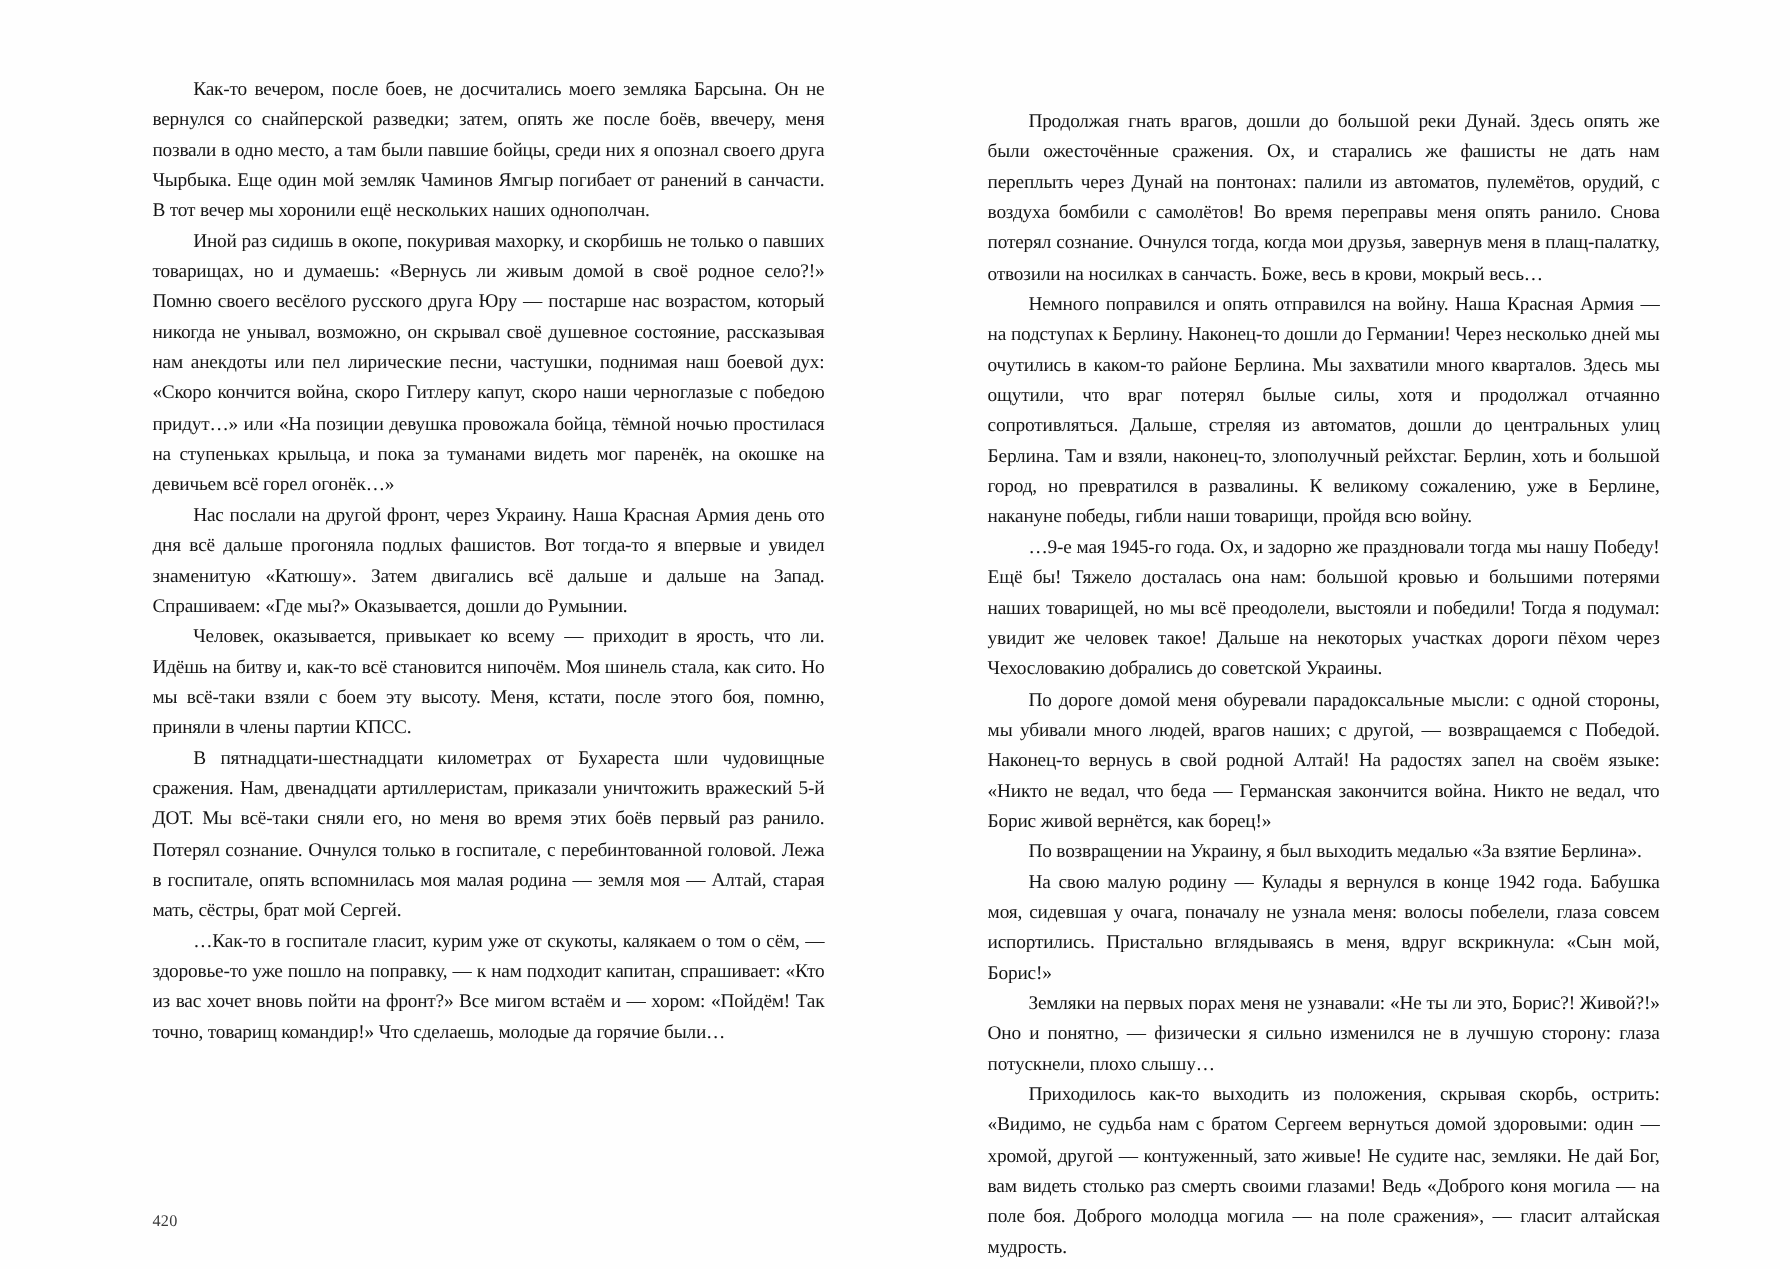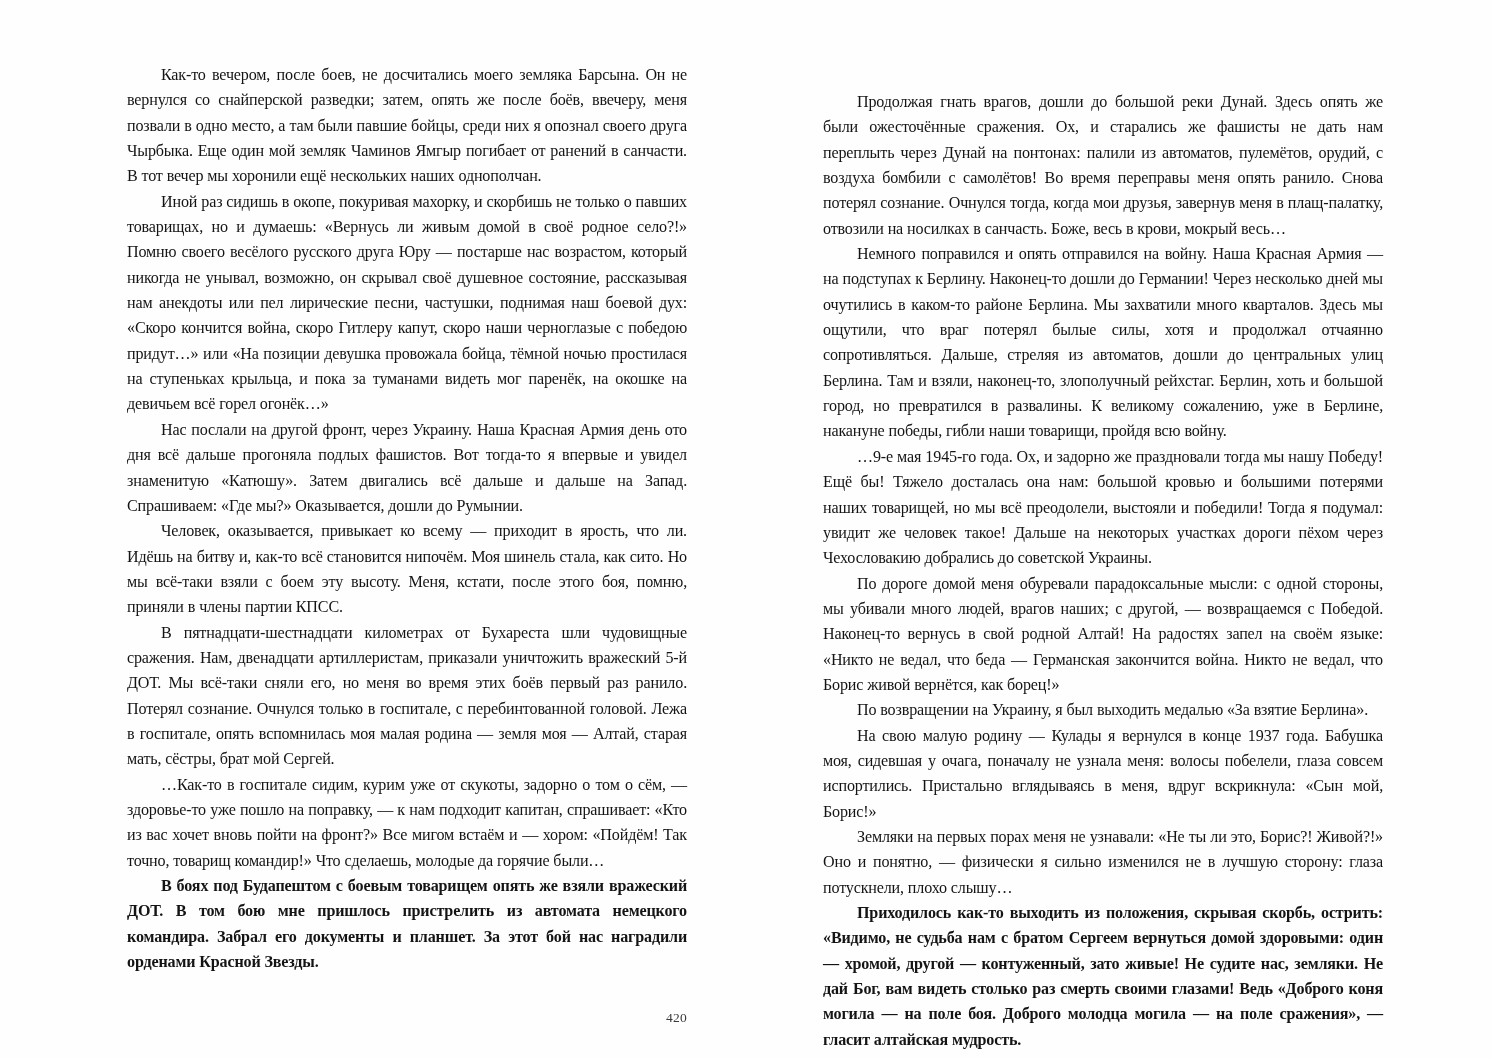--- a/index.html
+++ b/index.html
@@ -49,60 +49,58 @@
   }
   .page-left  .text-column { left: 127px; }
   .page-right .text-column { left: 77px; }
 
   .text-column p {
     margin: 0;
     text-indent: 34px;
   }
   .text-column p:last-child {
     text-align: justify;
-    font-weight: bold;
   }
 
   .folio {
     position: absolute;
     bottom: 32px;
     width: 560px;
-    text-align: right;
+    text-align: left;
     font-size: 13.5px;
     line-height: 16px;
     color: #3a3a3a;
     letter-spacing: 0.02em;
   }
   .page-left  .folio { left: 127px; }
   .page-right .folio { left: 77px; }
 </style>
 </head>
 <body>
 
 <div class="spread">
 
   <div class="page page-left">
     <div class="text-column">
       <p>Как-то вечером, после боев, не досчитались моего земляка Барсына. Он не вернулся со снайперской разведки; затем, опять же после боёв, ввечеру, меня позвали в одно место, а там были павшие бойцы, среди них я опознал своего друга Чырбыка. Еще один мой земляк Чаминов Ямгыр погибает от ранений в санчасти. В тот вечер мы хоронили ещё нескольких наших однополчан.</p>
       <p>Иной раз сидишь в окопе, покуривая махорку, и скорбишь не только о павших товарищах, но и думаешь: «Вернусь ли живым домой в своё родное село?!» Помню своего весёлого русского друга Юру — постарше нас возрастом, который никогда не унывал, возможно, он скрывал своё душевное состояние, рассказывая нам анекдоты или пел лирические песни, частушки, поднимая наш боевой дух: «Скоро кончится война, скоро Гитлеру капут, скоро наши черноглазые с победою придут…» или «На позиции девушка провожала бойца, тёмной ночью простилася на ступеньках крыльца, и пока за туманами видеть мог паренёк, на окошке на девичьем всё горел огонёк…»</p>
       <p>Нас послали на другой фронт, через Украину. Наша Красная Армия день ото дня всё дальше прогоняла подлых фашистов. Вот тогда-то я впервые и увидел знаменитую «Катюшу». Затем двигались всё дальше и дальше на Запад. Спрашиваем: «Где мы?» Оказывается, дошли до Румынии.</p>
       <p>Человек, оказывается, привыкает ко всему — приходит в ярость, что ли. Идёшь на битву и, как-то всё становится нипочём. Моя шинель стала, как сито. Но мы всё-таки взяли с боем эту высоту. Меня, кстати, после этого боя, помню, приняли в члены партии КПСС.</p>
       <p>В пятнадцати-шестнадцати километрах от Бухареста шли чудовищные сражения. Нам, двенадцати артиллеристам, приказали уничтожить вражеский 5-й ДОТ. Мы всё-таки сняли его, но меня во время этих боёв первый раз ранило. Потерял сознание. Очнулся только в госпитале, с перебинтованной головой. Лежа в госпитале, опять вспомнилась моя малая родина — земля моя — Алтай, старая мать, сёстры, брат мой Сергей.</p>
-      <p>…Как-то в госпитале сидим, курим уже от скукоты, задорно о том о сём, — здоровье-то уже пошло на поправку, — к нам подходит капитан, спрашивает: «Кто из вас хочет вновь пойти на фронт?» Все мигом встаём и — хором: «Пойдём! Так точно, товарищ командир!» Что сделаешь, молодые да горячие были…</p>
-      <p>В боях под Будапештом с боевым товарищем опять же взяли вражеский ДОТ. В том бою мне пришлось пристрелить из автомата немецкого командира. Забрал его документы и планшет. За этот бой нас наградили орденами Красной Звезды.</p>
+      <p>…Как-то в госпитале гласит, курим уже от скукоты, калякаем о том о сём, — здоровье-то уже пошло на поправку, — к нам подходит капитан, спрашивает: «Кто из вас хочет вновь пойти на фронт?» Все мигом встаём и — хором: «Пойдём! Так точно, товарищ командир!» Что сделаешь, молодые да горячие были…</p>
     </div>
     <div class="folio">420</div>
   </div>
 
   <div class="page page-right">
     <div class="text-column">
       <p>Продолжая гнать врагов, дошли до большой реки Дунай. Здесь опять же были ожесточённые сражения. Ох, и старались же фашисты не дать нам переплыть через Дунай на понтонах: палили из автоматов, пулемётов, орудий, с воздуха бомбили с самолётов! Во время переправы меня опять ранило. Снова потерял сознание. Очнулся тогда, когда мои друзья, завернув меня в плащ-палатку, отвозили на носилках в санчасть. Боже, весь в крови, мокрый весь…</p>
       <p>Немного поправился и опять отправился на войну. Наша Красная Армия — на подступах к Берлину. Наконец-то дошли до Германии! Через несколько дней мы очутились в каком-то районе Берлина. Мы захватили много кварталов. Здесь мы ощутили, что враг потерял былые силы, хотя и продолжал отчаянно сопротивляться. Дальше, стреляя из автоматов, дошли до центральных улиц Берлина. Там и взяли, наконец-то, злополучный рейхстаг. Берлин, хоть и большой город, но превратился в развалины. К великому сожалению, уже в Берлине, накануне победы, гибли наши товарищи, пройдя всю войну.</p>
       <p>…9-е мая 1945-го года. Ох, и задорно же праздновали тогда мы нашу Победу! Ещё бы! Тяжело досталась она нам: большой кровью и большими потерями наших товарищей, но мы всё преодолели, выстояли и победили! Тогда я подумал: увидит же человек такое! Дальше на некоторых участках дороги пёхом через Чехословакию добрались до советской Украины.</p>
       <p>По дороге домой меня обуревали парадоксальные мысли: с одной стороны, мы убивали много людей, врагов наших; с другой, — возвращаемся с Победой. Наконец-то вернусь в свой родной Алтай! На радостях запел на своём языке: «Никто не ведал, что беда — Германская закончится война. Никто не ведал, что Борис живой вернётся, как борец!»</p>
       <p>По возвращении на Украину, я был выходить медалью «За взятие Берлина».</p>
-      <p>На свою малую родину — Кулады я вернулся в конце 1937 года. Бабушка моя, сидевшая у очага, поначалу не узнала меня: волосы побелели, глаза совсем испортились. Пристально вглядываясь в меня, вдруг вскрикнула: «Сын мой, Борис!»</p>
+      <p>На свою малую родину — Кулады я вернулся в конце 1942 года. Бабушка моя, сидевшая у очага, поначалу не узнала меня: волосы побелели, глаза совсем испортились. Пристально вглядываясь в меня, вдруг вскрикнула: «Сын мой, Борис!»</p>
       <p>Земляки на первых порах меня не узнавали: «Не ты ли это, Борис?! Живой?!» Оно и понятно, — физически я сильно изменился не в лучшую сторону: глаза потускнели, плохо слышу…</p>
       <p>Приходилось как-то выходить из положения, скрывая скорбь, острить: «Видимо, не судьба нам с братом Сергеем вернуться домой здоровыми: один — хромой, другой — контуженный, зато живые! Не судите нас, земляки. Не дай Бог, вам видеть столько раз смерть своими глазами! Ведь «Доброго коня могила — на поле боя. Доброго молодца могила — на поле сражения», — гласит алтайская мудрость.</p>
     </div>
   </div>
 
 </div>
 
 </body></html>

